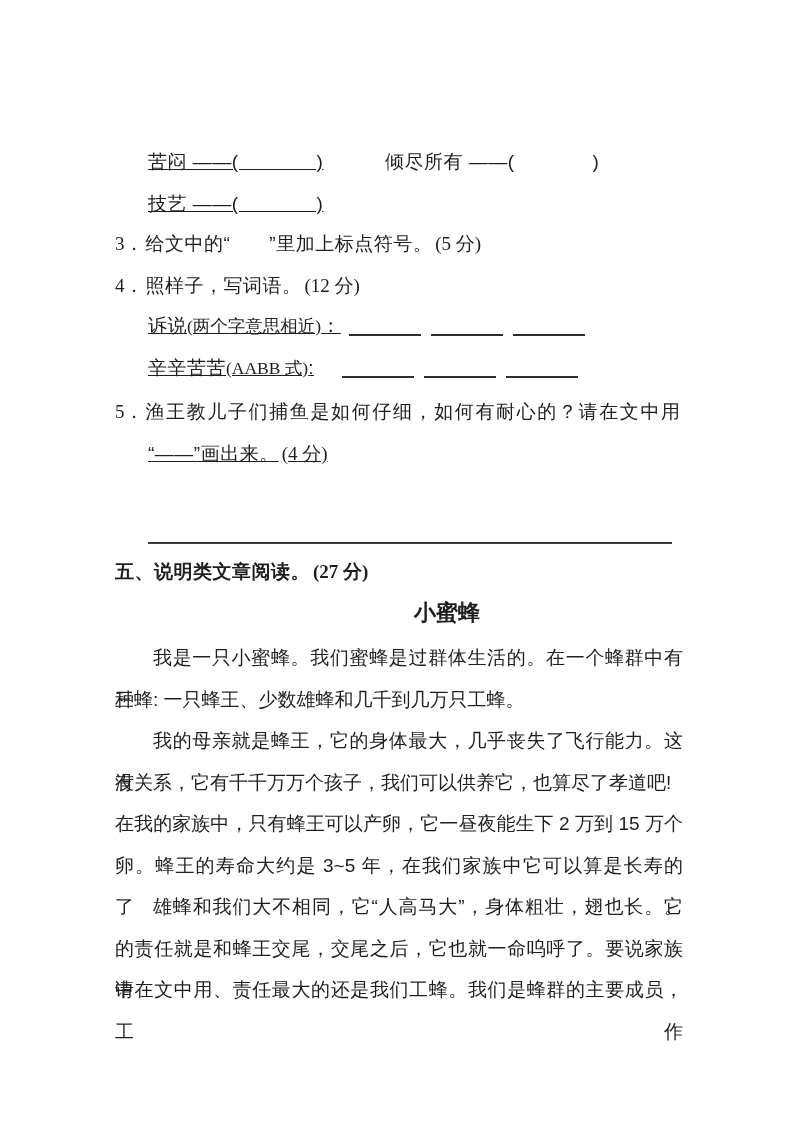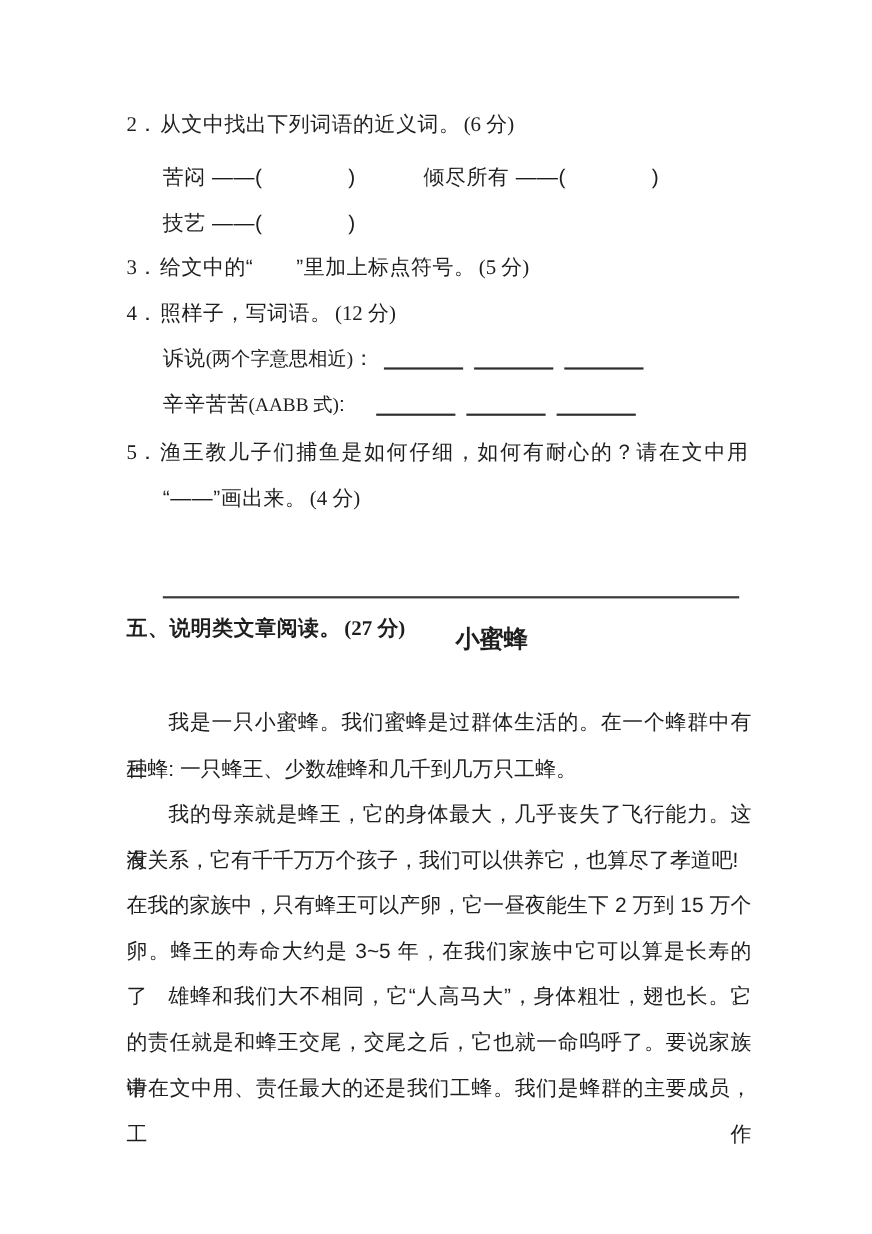--- a/index.html
+++ b/index.html
@@ -31,21 +31,21 @@
   .score{
     font-family:"Liberation Serif",serif;
     letter-spacing:0;
     padding-left:3px;
   }
   .hint{
     font-family:"Liberation Serif",serif;
     font-size:17.5px;
     letter-spacing:0;
   }
-  .indent-row{left:148px;}
+  .indent-row{left:148px;text-decoration:underline;}
   .pair-right{position:absolute;left:237px;top:0;text-align:center;}
   
   .blank{
     display:inline-block;
     width:72px;height:4px;
     border-bottom:2px solid #2d2d2d;
     margin:0 10px -4px 0;
   }
   .blank.first{margin-left:8px;}
   .blank.gapped{margin-left:28px;}
@@ -59,21 +59,21 @@
   
   .sec-heading{
     position:absolute;
     left:115px;top:551px;
     font-size:19px;letter-spacing:0.5px;
     line-height:42px;height:42px;white-space:nowrap;font-weight:bold;
   }
   
   .passage-title{
     position:absolute;
-    left:115px;top:560px;
+    left:115px;top:592px;
     width:568px;
     padding-left:48px;
     box-sizing:content-box;
     text-align:center;
     font-weight:bold;
     font-size:22px;
     line-height:42px;height:42px;
   }
   .passage{
     position:absolute;
@@ -98,23 +98,20 @@
     text-align:justify;
     text-align-last:justify;
     vertical-align:top;
   }
 </style>
 </head>
 <body>
 
 <div class="page">
 
-  <div class="qline" style="top:93px">
-    <span class="qnum">2．</span><span>从文中找出下列词语的近义词。</span><span class="score">(6 分)</span>
-  </div>
   <div class="qline indent-row" style="top:141px">
     <span>苦闷 ——(　　　　)</span>
     <span class="pair-right">倾尽所有 ——(　　　　)</span>
   </div>
   <div class="qline indent-row" style="top:183px">
     <span>技艺 ——(　　　　)</span>
   </div>
 
   <div class="qline" style="top:223px">
     <span class="qnum">3．</span><span>给文中的“　　”里加上标点符号。</span><span class="score">(5 分)</span>

